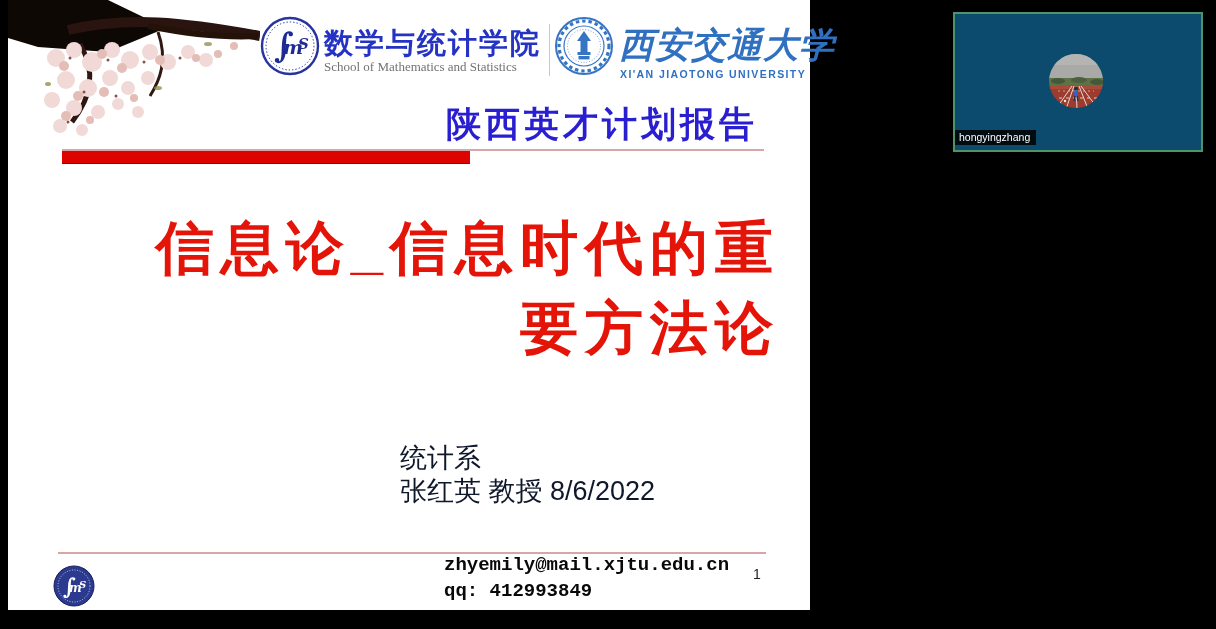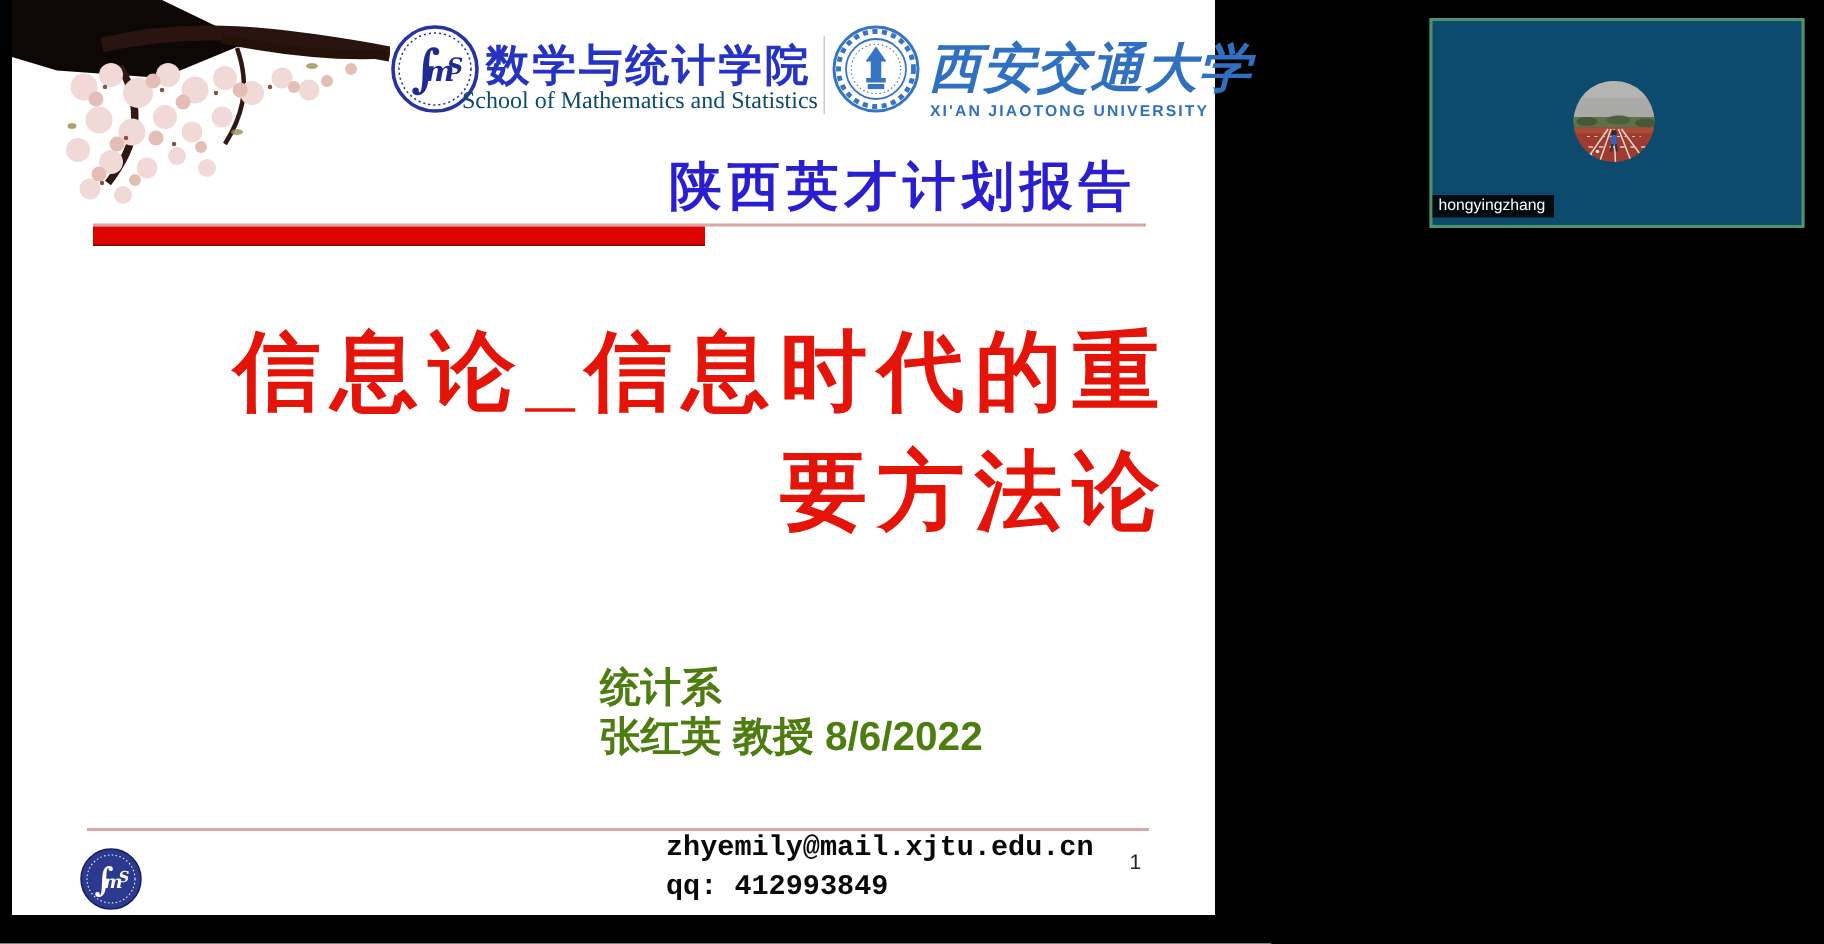--- a/index.html
+++ b/index.html
@@ -21,23 +21,23 @@
 
   .blossom-photo { left: 0; top: 0; width: 252px; height: 150px; }
 
   .sms-logo { left: 252px; top: 16px; width: 60px; height: 60px; }
   .school-zh {
     left: 316px; top: 24px; width: 230px;
     font-size: 29px; font-weight: bold; color: #2433c4;
     letter-spacing: 2px; white-space: nowrap;
   }
   .school-en {
-    left: 300px; top: 59px; width: 240px;
+    left: 316px; top: 59px; width: 240px;
     font-family: "Liberation Serif", serif;
-    font-size: 16px; color: #0c4a6e; white-space: nowrap;
+    font-size: 13px; color: #737373; white-space: nowrap;
   }
   .header-divider { left: 541px; top: 24px; width: 1px; height: 52px; background: #c9c9c9; }
 
   .xjtu-emblem { left: 546px; top: 16px; width: 60px; height: 60px; }
   .uni-zh {
     left: 611px; top: 22px; width: 195px;
     font-family: "Liberation Serif", serif;
     font-size: 35px; font-weight: bold; font-style: italic;
     color: #3070c0; letter-spacing: 1px; white-space: nowrap;
   }
@@ -58,21 +58,21 @@
   .main-title {
     left: 30px; top: 208px; width: 742px;
     text-align: right;
     font-size: 58px; font-weight: bold; color: #e41408;
     letter-spacing: 7px; line-height: 80px;
   }
   .main-title .line2 { text-indent: 46px; }
 
   .author-block {
     left: 392px; top: 442px; width: 340px;
-    font-size: 27px; font-weight: 700; color: #4d7c0f;
+    font-size: 27px; font-weight: 400; color: #0f172a;
     line-height: 33px; white-space: nowrap;
   }
 
   .footer-rule { left: 50px; top: 552px; width: 708px; height: 2px; background: #d9a5a5; }
   .footer-logo { left: 45px; top: 565px; width: 42px; height: 42px; }
   .contact-block {
     left: 436px; top: 552px; width: 300px;
     font-family: Liberation Mono, monospace;
     font-size: 19px; font-weight: bold; color: #090909;
     line-height: 26px; white-space: nowrap;

